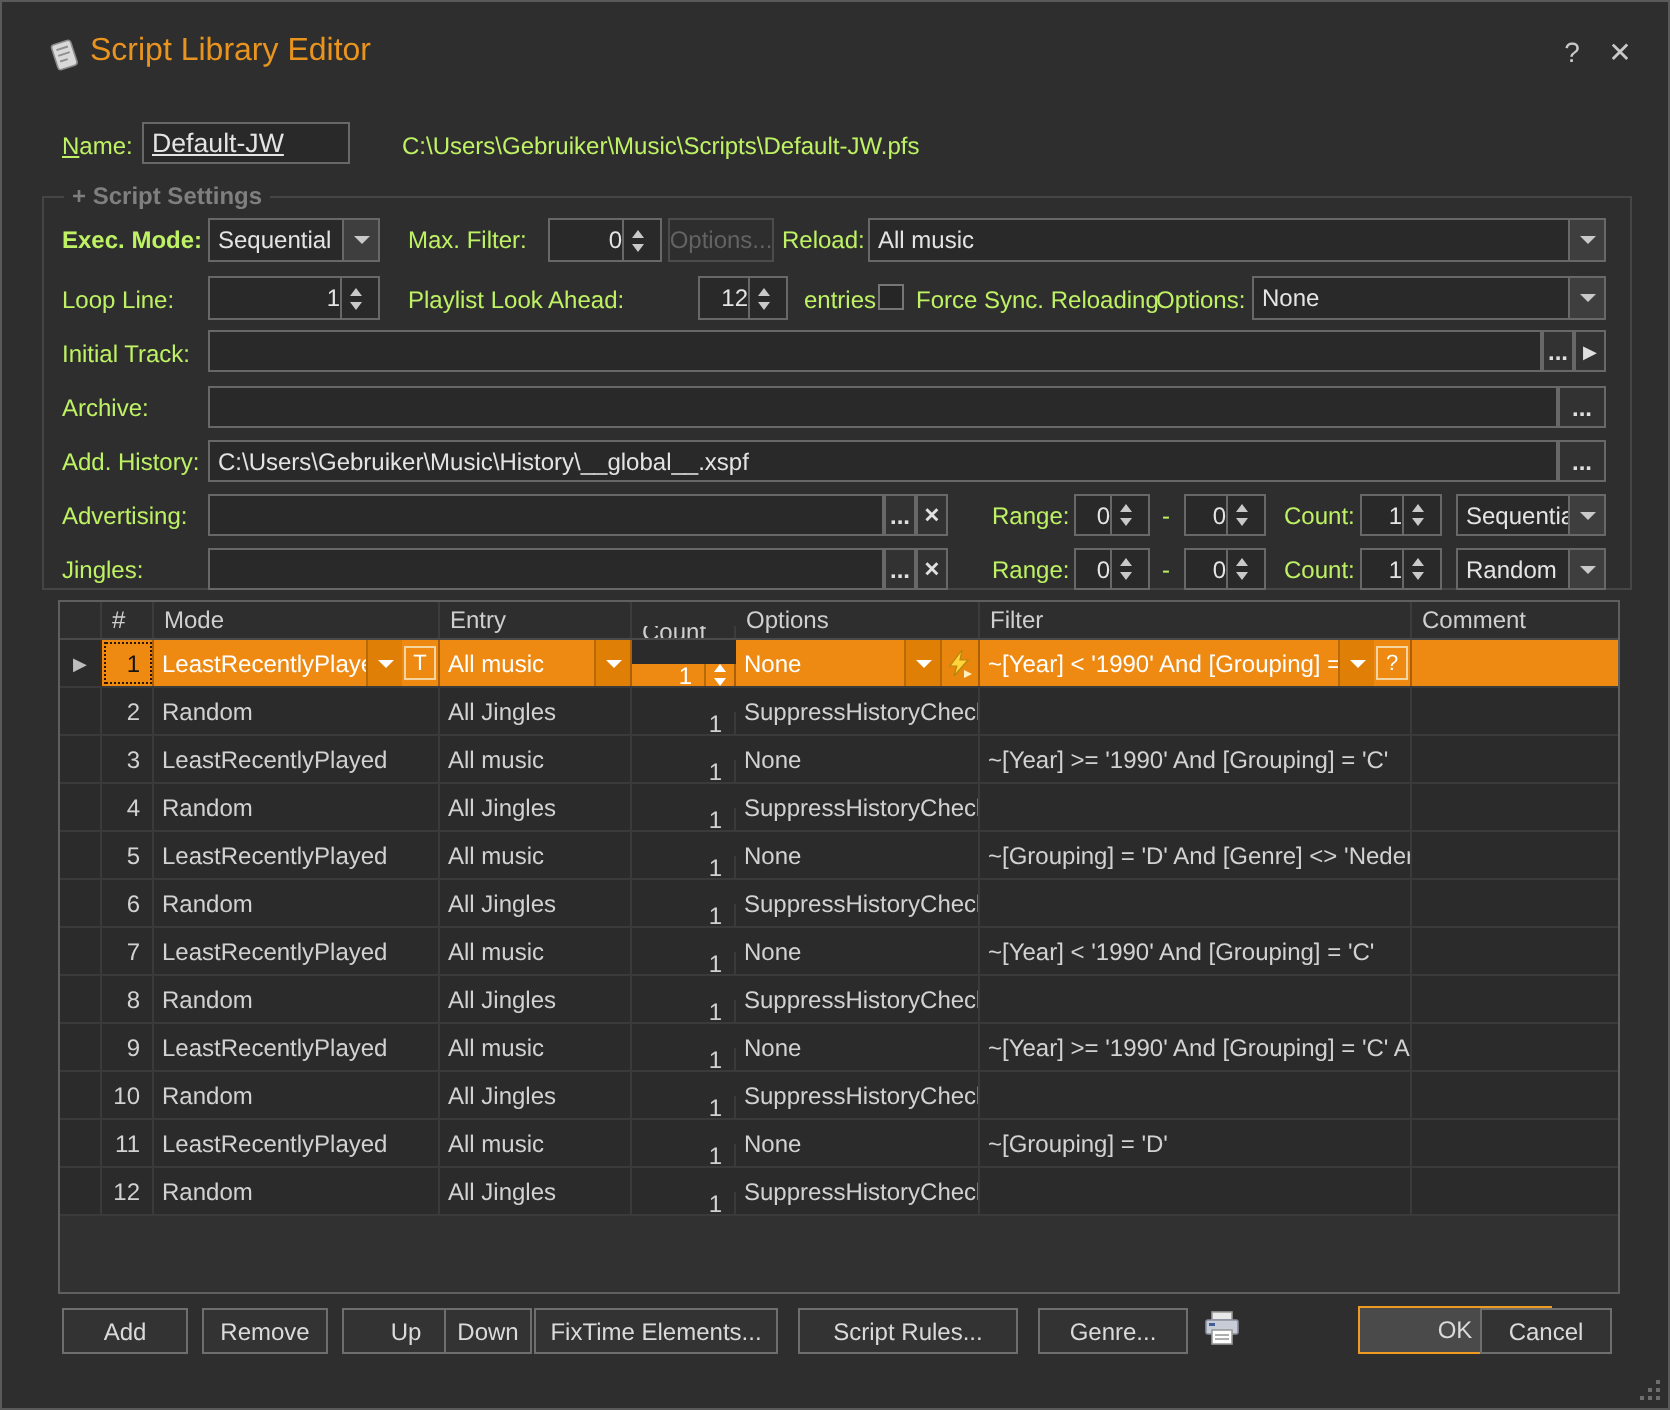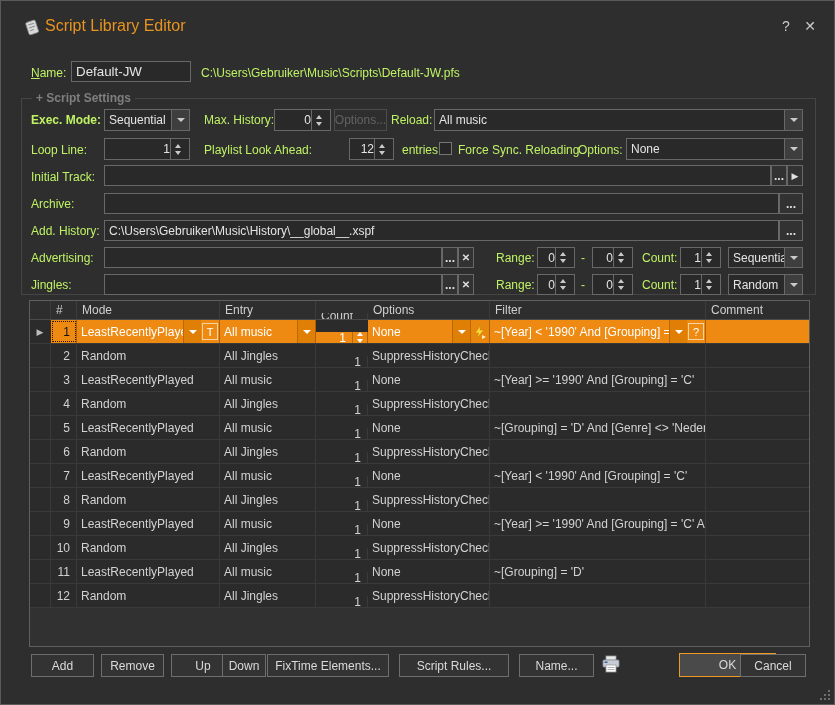--- a/index.html
+++ b/index.html
@@ -100,33 +100,33 @@
         <line x1="6" y1="9" x2="12" y2="9" stroke="#8f8f8f" stroke-width="1"></line>
         <line x1="6" y1="12" x2="10" y2="12" stroke="#8f8f8f" stroke-width="1"></line>
       </g>
     </svg>
   </span>
   <span class="title-text">Script Library Editor</span>
   <span class="win-btn" style="left:776px;">?</span>
   <span class="win-btn" style="left:800px;">✕</span>
 
   <span class="lbl mnemonic" style="left:30px;top:65px;">Name:</span>
-  <input class="field" style="left: 70px; top: 60px; width: 120px;" value="Default-JW">
+  <input class="field" style="left: 70px; top: 60px; width: 104px; text-decoration: underline;" value="Default-JW">
   <span class="lbl" style="left:200px;top:65px;">C:\Users\Gebruiker\Music\Scripts\Default-JW.pfs</span>
 
   <div class="groupbox" style="left:20px;top:97px;width:795px;height:197px;">
     <span class="gb-label">+ Script Settings</span>
   </div>
 
   <span class="lbl" style="left:30px;top:112px;font-weight:bold;">Exec. Mode:</span>
   <div class="field combo" style="left:103px;top:108px;width:86px;height:22px;">
     <span class="val">Sequential</span>
     <span class="dd"></span>
   </div>
-  <span class="lbl" style="left:203px;top:112px;">Max. History:</span>
+  <span class="lbl" style="left:203px;top:112px;">Max. Filter:</span>
   <div class="field" style="left:273px;top:108px;width:57px;height:22px;">
     <span class="val r">0</span>
     <span class="spin">
         <i class="up"></i>
         <i class="dn"></i>
       </span>
   </div>
   <div class="btn disabled" style="left:333px;top:108px;width:53px;height:22px;">Options...</div>
   <span class="lbl" style="left:390px;top:112px;">Reload:</span>
   <div class="field combo" style="left:433px;top:108px;width:369px;height:22px;">
@@ -584,21 +584,21 @@
         </div>
       </div>
   </div>
 
   <div class="btn" style="left:30px;top:653px;width:63px;">Add</div>
   <div class="btn" style="left:100px;top:653px;width:63px;">Remove</div>
   <div class="btn" style="left:170px;top:653px;width:64px;">Up</div>
   <div class="btn" style="left:221px;top:653px;width:44px;">Down</div>
   <div class="btn" style="left:398px;top:653px;width:110px;">Script Rules...</div>
   <div class="btn" style="left:266px;top:653px;width:122px;">FixTime Elements...</div>
-  <div class="btn" style="left:518px;top:653px;width:75px;">Name...</div>
+  <div class="btn" style="left:518px;top:653px;width:75px;">Genre...</div>
   <span class="abs" style="left:600px;top:654px;">
     <svg width="20" height="19" viewBox="0 0 20 19">
       <rect x="5" y="1" width="10" height="4" fill="#e9e9e9" stroke="#9a9a9a" stroke-width="0.8"></rect>
       <rect x="2" y="5" width="16" height="7" rx="1" fill="#c7ccd6" stroke="#8a8fa0" stroke-width="0.8"></rect>
       <rect x="3.5" y="6.5" width="3" height="1.5" fill="#3f5f94"></rect>
       <rect x="5" y="10" width="10" height="7" fill="#ffffff" stroke="#9a9a9a" stroke-width="0.8"></rect>
       <line x1="6.5" y1="12.5" x2="13.5" y2="12.5" stroke="#9a9a9a" stroke-width="0.8"></line>
       <line x1="6.5" y1="14.5" x2="13.5" y2="14.5" stroke="#9a9a9a" stroke-width="0.8"></line>
     </svg>
   </span>

